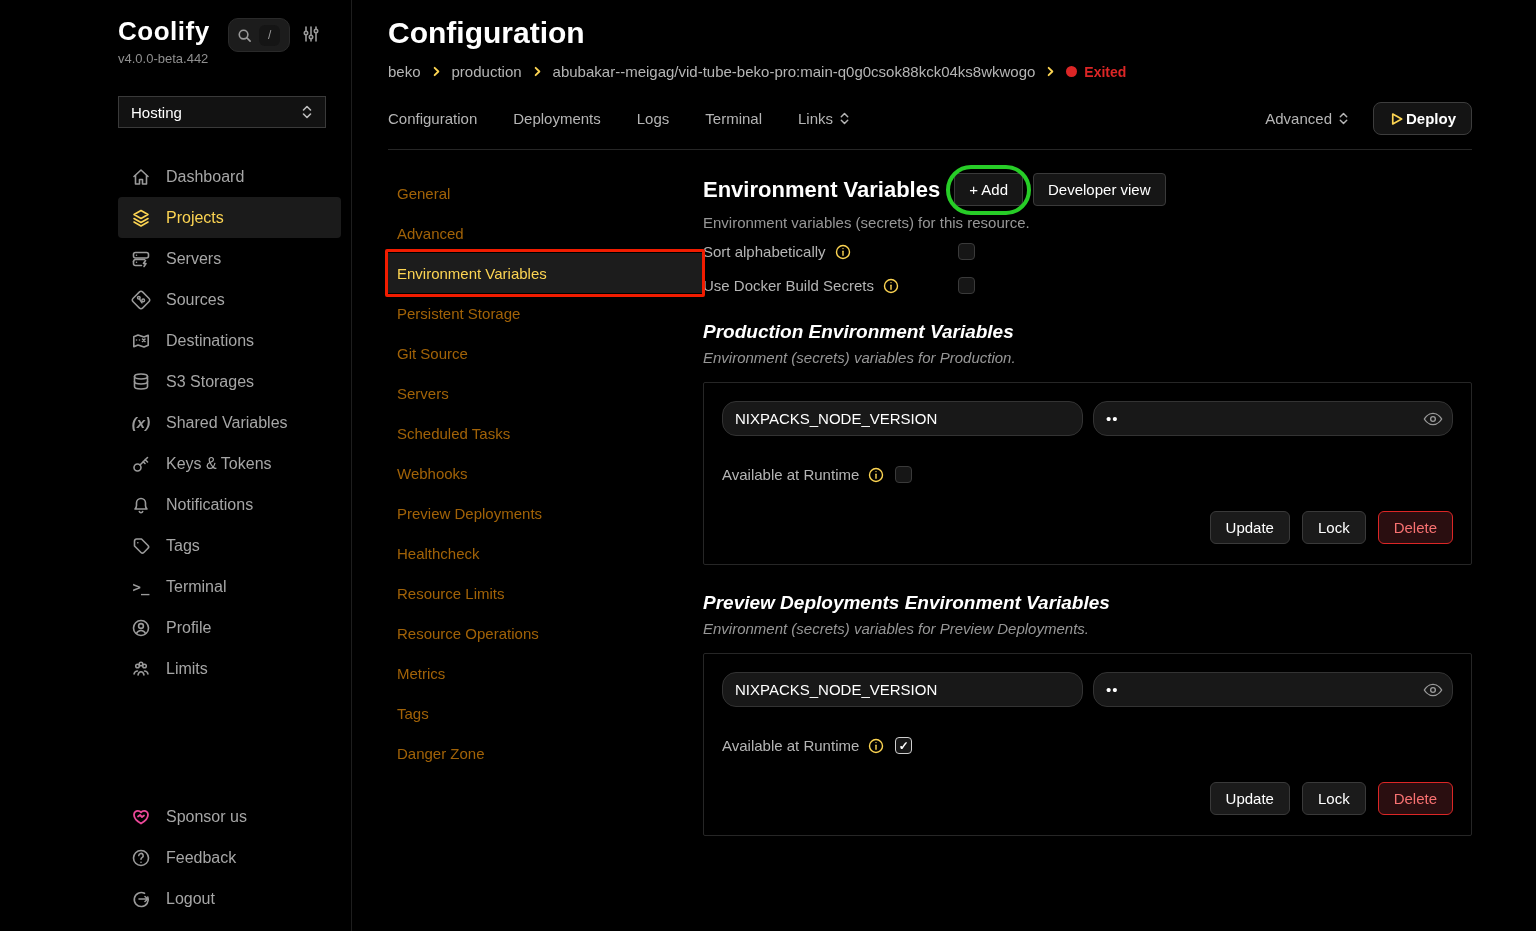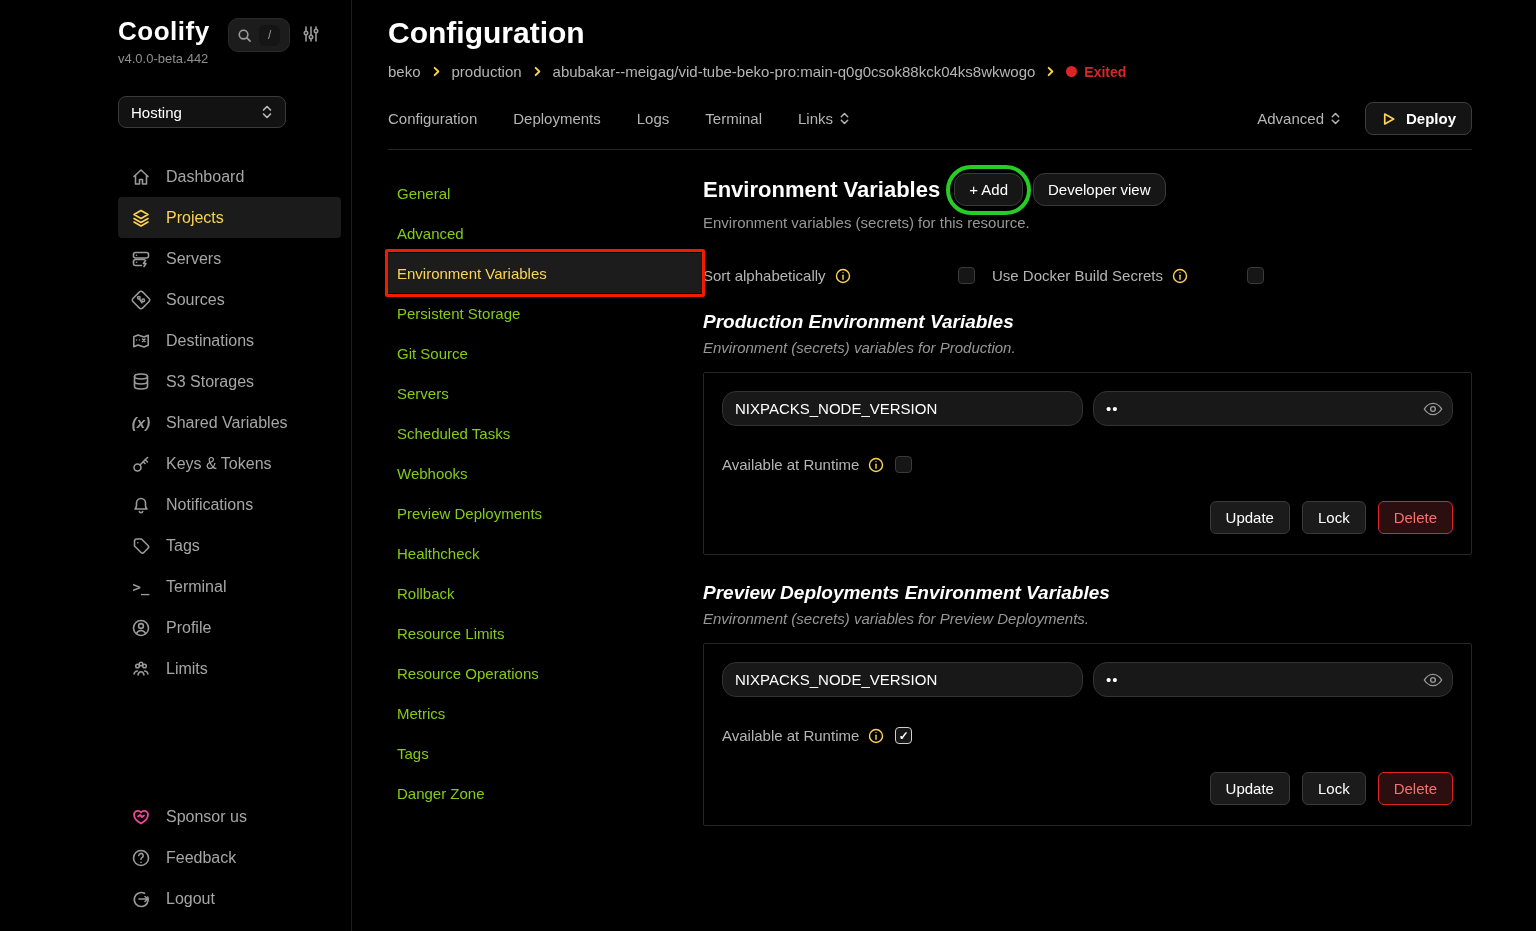--- a/index.html
+++ b/index.html
@@ -16,22 +16,22 @@
   .logo-block { }
   .logo { font-size:26px; font-weight:bold; letter-spacing:.5px; }
   .version { font-size:13px; color:#8f8f8f; margin-top:4px; }
   .search-btn { margin-left:18px; margin-top:2px; width:62px; height:34px; background:#1c1c1c;
     border:1px solid #2a2a2a; border-radius:10px; display:flex; align-items:center;
     justify-content:center; gap:7px; cursor:pointer; }
   .kbd { width:21px; height:21px; background:#151515; border-radius:6px; color:#9a9a9a;
     font-size:12px; display:flex; align-items:center; justify-content:center; }
   .sliders-btn { margin-left:12px; margin-top:9px; background:none; border:none; cursor:pointer; }
 
-  .team-select { margin-top:30px; width:168px; height:32px; background:#121212;
-    border:1px solid #3a3a3a; border-radius:8px; display:flex; align-items:center;
+  .team-select { margin-top:30px; width:208px; height:32px; background:#121212;
+    border:1px solid #3a3a3a; border-radius:0; display:flex; align-items:center;
     justify-content:space-between; padding:0 12px; font-size:15px; cursor:pointer; }
 
   .nav { margin-top:28px; display:flex; flex-direction:column; }
   .nav-item { height:41px; display:flex; align-items:center; gap:14px; padding-left:12px;
     border-radius:4px; color:#a6a6a6; font-size:16px; cursor:pointer; }
   .nav-item .ic { width:22px; height:22px; display:flex; align-items:center; justify-content:center; }
   .nav-item.active { background:#1b1b1b; color:#fcd452; }
   .side-footer { margin-top:auto; display:flex; flex-direction:column; padding-bottom:2px; }
   .mono-ic { font-family:"DejaVu Sans Mono", monospace; font-size:14px; color:#9a9a9a; font-weight:bold; }
   .paren-ic { font-size:15px; color:#9a9a9a; font-weight:bold; font-style:italic; }
@@ -44,42 +44,42 @@
   .crumb-sep { margin:0 9px; display:flex; }
   .status { display:flex; align-items:center; gap:7px; }
   .status-dot { width:11px; height:11px; border-radius:50%; background:#dc2626; }
   .status-label { color:#dc2626; font-weight:bold; font-size:14px; }
 
   .tabbar { margin-top:22px; display:flex; align-items:center; gap:36px; font-size:15px;
     color:#b5b5b5; border-bottom:1px solid #262626; padding-bottom:14px; }
   .tab { cursor:pointer; display:flex; align-items:center; gap:6px; }
   .tab-right { margin-left:auto; display:flex; align-items:center; gap:24px; }
   .deploy-btn { height:33px; padding:0 15px; background:#141414; border:1px solid #3d3d3d;
-    border-radius:8px; display:flex; align-items:center; gap:10px; color:#fff;
+    border-radius:8px; display:flex; align-items:center; gap:2px; color:#fff;
     font-size:15px; font-weight:bold; cursor:pointer; }
 
   .content { display:flex; margin-top:23px; }
   .subnav { width:315px; min-width:315px; display:flex; flex-direction:column; }
   .subnav-item { height:40px; display:flex; align-items:center; padding-left:9px;
-    font-size:15px; color:#84cc16; cursor:pointer; }
+    font-size:15px; color:#a16207; cursor:pointer; }
   .subnav-item.active { background:#1c1c1c; color:#fcd452; position:relative; }
   .annot-red { position:absolute; left:-3px; right:-2px; top:-4px; bottom:-4px;
     border:3px solid #f11c00; border-radius:2px; pointer-events:none; }
 
   .panel { flex:1; }
   .panel-header { display:flex; align-items:center; gap:10px; }
   h2 { font-size:22px; font-weight:bold; margin-right:4px; }
-  .btn { background:#161616; border:1px solid #3a3a3a; border-radius:12px; color:#fff;
+  .btn { background:#161616; border:1px solid #3a3a3a; border-radius:4px; color:#fff;
     font-size:15px; padding:7px 14px; cursor:pointer; }
   .add-wrap { position:relative; }
   .annot-green { position:absolute; left:-8px; right:-8px; top:-8px; bottom:-9px;
     border:4px solid #27cd27; border-radius:25px; pointer-events:none; }
   .panel-sub { margin-top:8px; font-size:15px; color:#979797; }
 
-  .toggles { margin-top:36px; display:flex; flex-direction:row; gap:17px; }
+  .toggles { margin-top:12px; display:flex; flex-direction:column; gap:17px; }
   .toggle-row { display:flex; align-items:center; }
   .toggle-label { width:255px; display:flex; align-items:center; gap:9px; font-size:15px; color:#b5b5b5; }
   .checkbox { width:17px; height:17px; background:#161616; border:1px solid #3a3a3a;
     border-radius:4px; cursor:pointer; display:flex; align-items:center; justify-content:center; }
   .checkbox.checked { border-color:#cfcfcf; }
   .checkbox.checked::after { content:"\2713"; color:#fff; font-size:12px; font-weight:bold; }
 
   .section-head { margin-top:27px;font-style:italic; }
   h3 { font-size:19px; font-weight:bold; }
   .section-sub { margin-top:6px; font-size:15px; color:#979797; }
@@ -372,21 +372,20 @@
           <span>Environment Variables</span>
           <span class="annot-red"></span>
         </div>
         <div class="subnav-item">Persistent Storage</div>
         <div class="subnav-item">Git Source</div>
         <div class="subnav-item">Servers</div>
         <div class="subnav-item">Scheduled Tasks</div>
         <div class="subnav-item">Webhooks</div>
         <div class="subnav-item">Preview Deployments</div>
         <div class="subnav-item">Healthcheck</div>
-        <div class="subnav-item">Rollback</div>
         <div class="subnav-item">Resource Limits</div>
         <div class="subnav-item">Resource Operations</div>
         <div class="subnav-item">Metrics</div>
         <div class="subnav-item">Tags</div>
         <div class="subnav-item">Danger Zone</div>
       </div>
 
       <div class="panel">
 
         <div class="panel-header">

